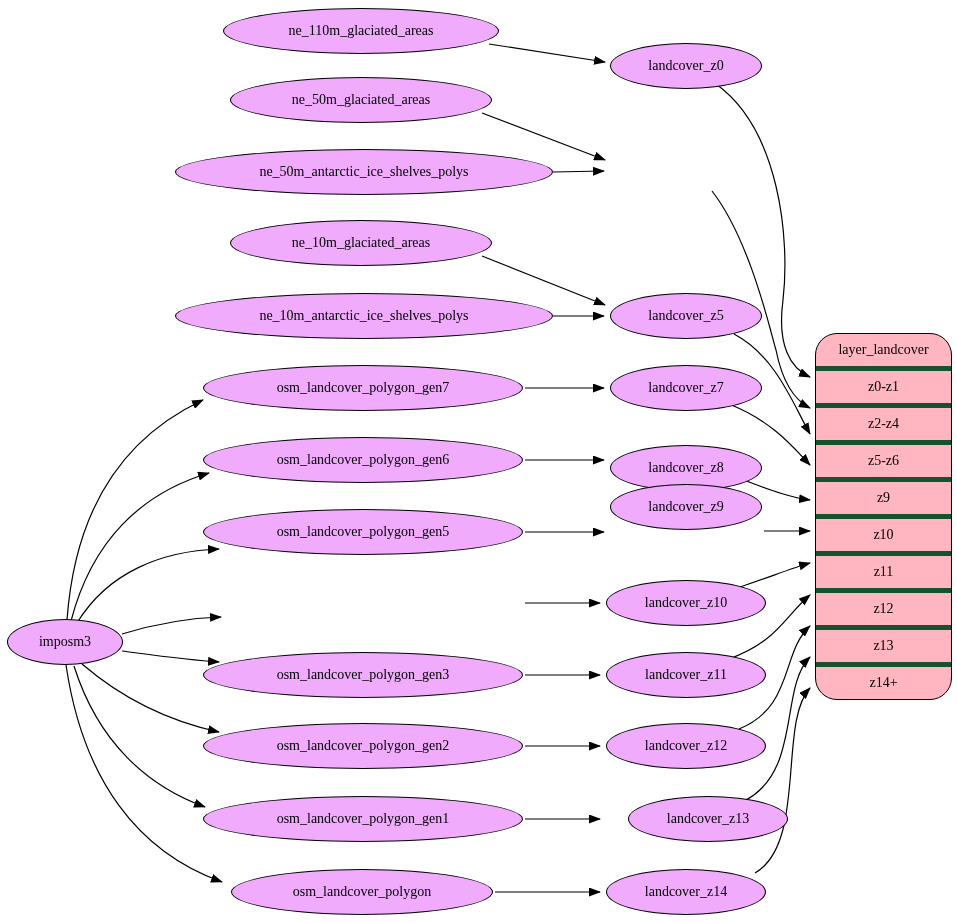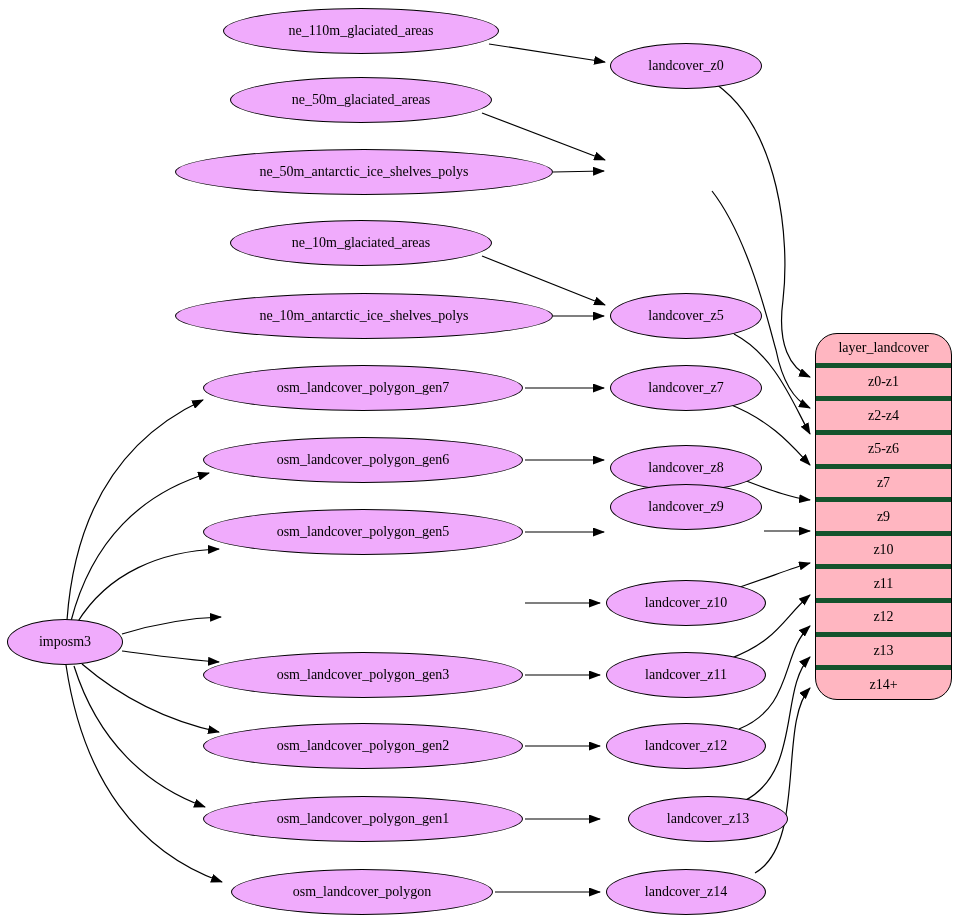--- a/index.html
+++ b/index.html
@@ -120,21 +120,20 @@
   <div class="node" style="left:606px; top:652px; width:160px; height:46px;">landcover_z11</div>
   <div class="node" style="left:606px; top:723px; width:160px; height:46px;">landcover_z12</div>
   <div class="node" style="left:628px; top:796px; width:160px; height:46px;">landcover_z13</div>
   <div class="node" style="left:606px; top:869px; width:160px; height:46px;">landcover_z14</div>
 
   <div class="record">
     <div class="cell">layer_landcover</div>
     <div class="cell">z0-z1</div>
     <div class="cell">z2-z4</div>
     <div class="cell">z5-z6</div>
-    <div class="cell">z7</div>
     <div class="cell">z9</div>
     <div class="cell">z10</div>
     <div class="cell">z11</div>
     <div class="cell">z12</div>
     <div class="cell">z13</div>
     <div class="cell">z14+</div>
   </div>
 
 </div>
 

